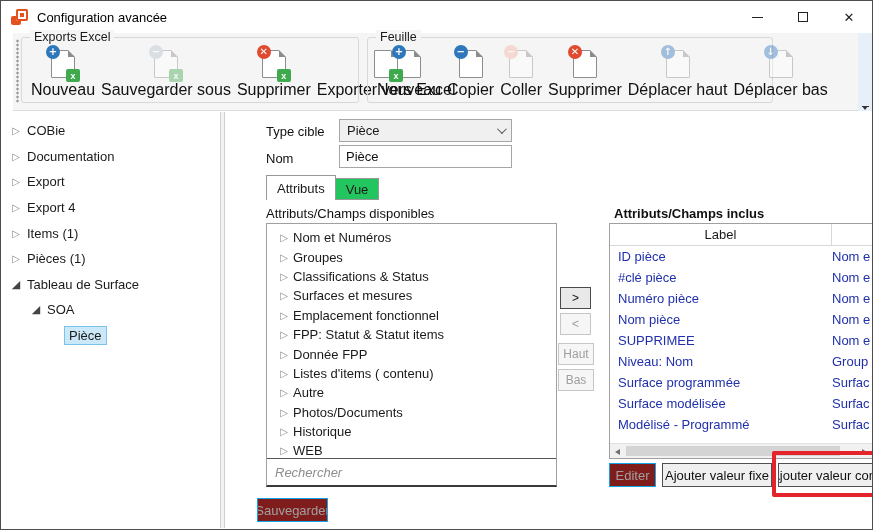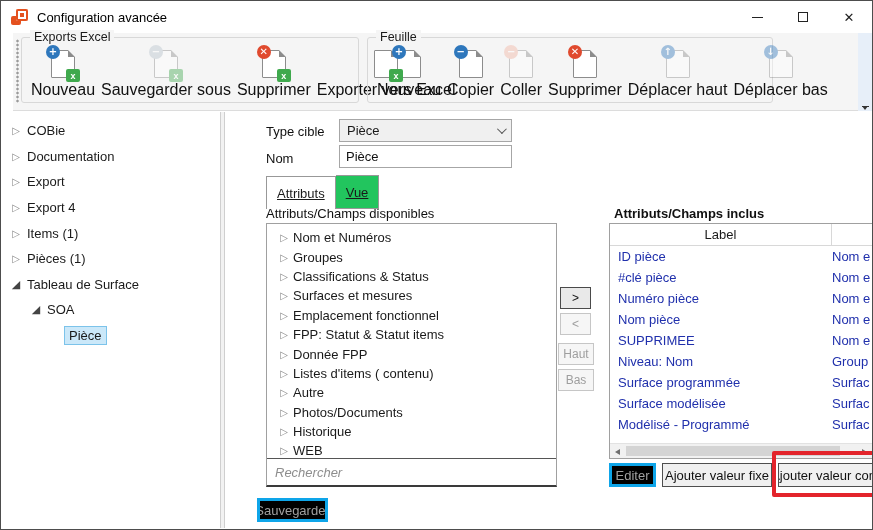--- a/index.html
+++ b/index.html
@@ -64,21 +64,21 @@
   .content { position:absolute; left:228px; top:110px; right:1px; bottom:1px; background:#fff;margin-left:28px; }
   .fld-label { position:absolute; font-size:13px; color:#111; }
   .combo { position:absolute; left:82px; top:8px; width:173px; height:23px; background:#f0f0f0; border:1px solid #a6a6a6;
            display:flex; align-items:center; padding:0 7px; cursor:default; }
   .combo .chev { margin-left:auto; width:7px; height:7px; border-right:1.4px solid #555; border-bottom:1.4px solid #555;
                  transform:rotate(45deg) translateY(-2px); }
   .textbox { position:absolute; left:82px; top:34px; width:173px; height:23px; background:#fff; border:1px solid #a6a6a6;
              padding:0 6px; font-size:13px; font-family:inherit; color:#111; }
 
   .tabs { position:absolute; left:9px; top:64px; display:flex; align-items:flex-end; }
-  .tab { padding:16px 10px; display:flex; align-items:center; cursor:default;text-decoration:underline; }
+  .tab { padding:8px 10px; display:flex; align-items:center; cursor:default; }
   .tab.active { height:25px; background:#fff; border:1px solid #989898; border-bottom:none; z-index:2; }
   .tab.inactive { height:22px; background:#22c55e; border:1px solid #989898; border-left:none; }
 
   .section-label { position:absolute; font-size:13px; color:#111; }
 
   .avail-box { position:absolute; left:9px; top:112px; width:291px; height:264px; border:1px solid #a0a0a0;
                border-bottom:2px solid #3a3a3a; background:#fff; display:flex; flex-direction:column; }
   .avail-items { flex:1; padding-top:4px; overflow:hidden; }
   .avail-row { height:19.4px; display:flex; align-items:center; padding-left:10px; cursor:default; }
   .avail-row .expander { margin-right:2px; }
@@ -104,21 +104,21 @@
   .vthumb { position:absolute; left:2px; right:2px; top:20px; height:95px; background:#cdcdcd; }
   .hthumb { position:absolute; top:2px; bottom:2px; left:16px; right:32px; background:#d4d4d4; }
   .tri { width:0; height:0; position:absolute; }
   .tri-up    { left:4.5px; top:5px;    border-left:3.5px solid transparent; border-right:3.5px solid transparent; border-bottom:5px solid #6f6f6f; }
   .tri-down  { left:4.5px; bottom:5px; border-left:3.5px solid transparent; border-right:3.5px solid transparent; border-top:5px solid #6f6f6f; }
   .tri-left  { left:5px;  top:4.5px;   border-top:3.5px solid transparent; border-bottom:3.5px solid transparent; border-right:5px solid #6f6f6f; }
   .tri-right { right:5px; top:4.5px;   border-top:3.5px solid transparent; border-bottom:3.5px solid transparent; border-left:5px solid #6f6f6f; }
 
   .btn { position:absolute; display:flex; align-items:center; justify-content:center; font-size:13px; white-space:nowrap; overflow:hidden; cursor:default; }
   .btn-on  { background:#f0f0f0; border:1px solid #4f4f4f; color:#111; }
-  .btn-off { background:#000000; border:3px solid #0ea5e9; color:#a0a0a0; }
+  .btn-off { background:#7f1d1d; border:1px solid #0ea5e9; color:#a0a0a0; }
 
   .annotation { position:absolute; left:515px; top:340px; width:119px; height:46px; border:4px solid #e3242b; border-radius:2px; z-index:10; pointer-events:none; }
 </style>
 </head>
 <body>
 
 <div id="window">
 
   <div class="titlebar">
     <span class="app-icon">

